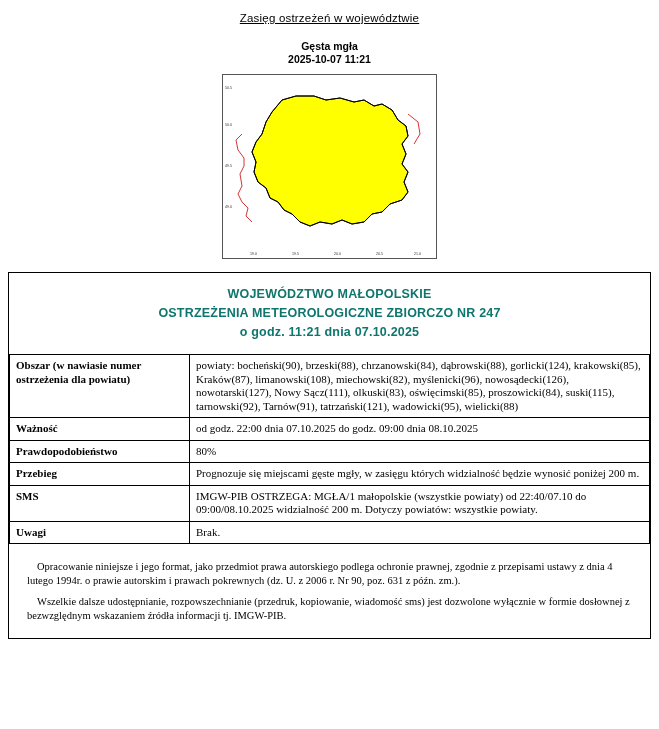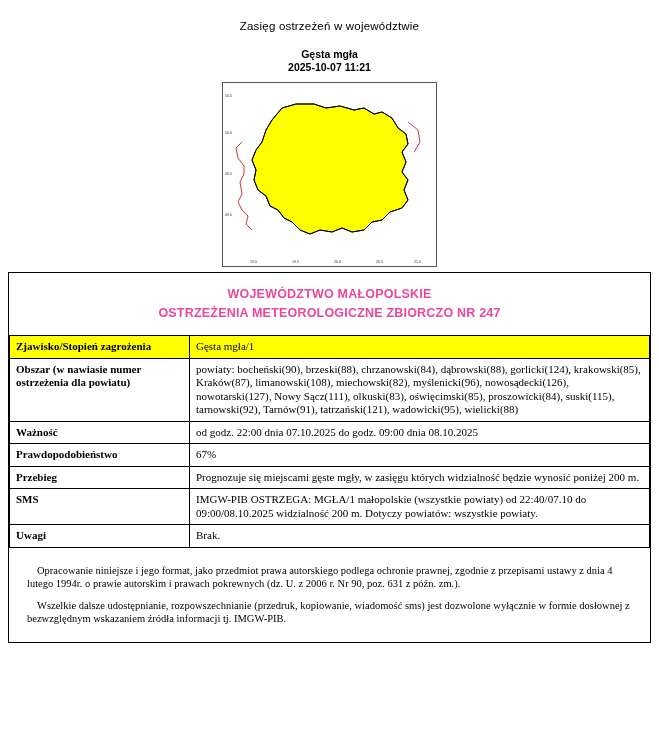--- a/index.html
+++ b/index.html
@@ -17,22 +17,23 @@
   .page {
     position: relative;
     width: 659px;
     height: 729px;
   }
   
   .top-title {
     text-align: center;
     font-family: "Liberation Sans", sans-serif;
     font-size: 11.5px;
-    padding-top: 20px;
+    padding-top: 12px;
     letter-spacing: 0.2px;
+    text-decoration: underline;
   }
   .map-caption {
     text-align: center;
     font-family: "Liberation Sans", sans-serif;
     font-size: 10.5px;
     line-height: 13px;
     margin-top: 16px;
     font-weight: bold;
   }
   
@@ -67,21 +68,21 @@
     position: absolute;
     left: 8px;
     top: 272px;
     width: 643px;
     border: 1px solid #000;
     box-sizing: border-box;
     background: #fff;
   }
   .doc-head {
     text-align: center;
-    color: #ec4899;
+    color: #0f766e;
     font-family: "Liberation Sans", sans-serif;
     font-weight: bold;
     font-size: 12.5px;
     line-height: 19px;
     padding: 12px 4px 12px 4px;
     letter-spacing: 0.2px;
   }
   table.warn {
     border-collapse: collapse;
     width: 100%;
@@ -167,39 +168,36 @@
                  L78,148 L70,140 L62,136 L56,128 L48,124 L44,114 L36,108
                  L32,98 L34,88 L30,78 L34,68 L40,60 L44,48 L50,38 Z" fill="none" stroke="#000000" stroke-width="0.9"></path>
       </g>
     </svg>
   </div>
 
   <div class="doc">
     <div class="doc-head">
       <div>WOJEWÓDZTWO MAŁOPOLSKIE</div>
       <div>OSTRZEŻENIA METEOROLOGICZNE  ZBIORCZO  NR 247</div>
+      <div>o godz. 11:21 dnia 07.10.2025</div>
     </div>
 
     <table class="warn">
       <tbody>
-        <tr class="hl">
-          <td class="lab">Zjawisko/Stopień zagrożenia</td>
-          <td class="val">Gęsta mgła/1</td>
-        </tr>
         <tr>
           <td class="lab">Obszar (w nawiasie numer ostrzeżenia dla powiatu)</td>
           <td class="val">powiaty: bocheński(90), brzeski(88), chrzanowski(84), dąbrowski(88), gorlicki(124), krakowski(85), Kraków(87), limanowski(108), miechowski(82), myślenicki(96), nowosądecki(126), nowotarski(127), Nowy Sącz(111), olkuski(83), oświęcimski(85), proszowicki(84), suski(115), tarnowski(92), Tarnów(91), tatrzański(121), wadowicki(95), wielicki(88)</td>
         </tr>
         <tr>
           <td class="lab">Ważność</td>
           <td class="val">od godz. 22:00 dnia 07.10.2025 do godz. 09:00 dnia 08.10.2025</td>
         </tr>
         <tr>
           <td class="lab">Prawdopodobieństwo</td>
-          <td class="val">67%</td>
+          <td class="val">80%</td>
         </tr>
         <tr>
           <td class="lab">Przebieg</td>
           <td class="val">Prognozuje się miejscami gęste mgły, w zasięgu których widzialność   będzie wynosić  poniżej 200 m.</td>
         </tr>
         <tr>
           <td class="lab">SMS</td>
           <td class="val">IMGW-PIB OSTRZEGA: MGŁA/1 małopolskie (wszystkie powiaty) od 22:40/07.10 do 09:00/08.10.2025 widzialność   200 m. Dotyczy powiatów: wszystkie powiaty.</td>
         </tr>
         <tr>

